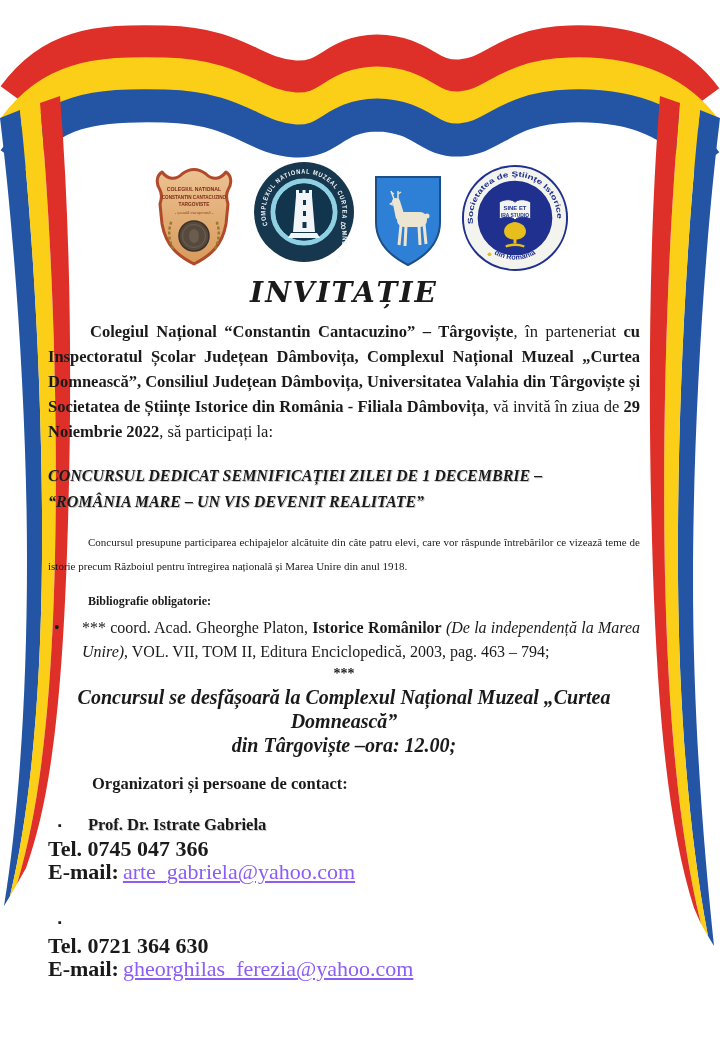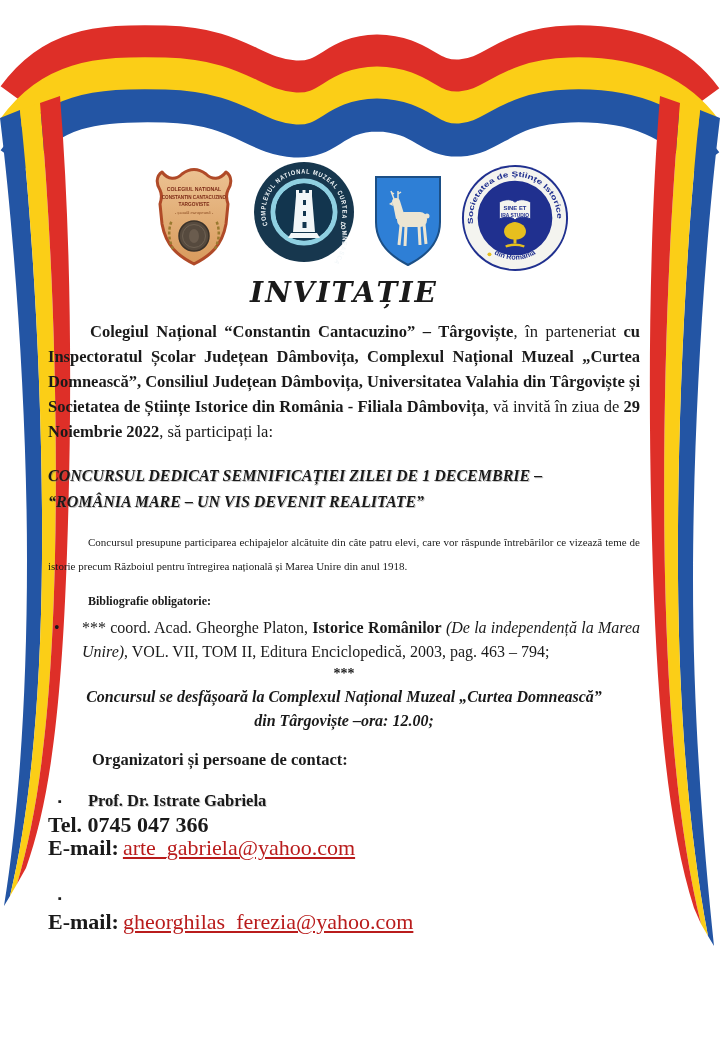--- a/index.html
+++ b/index.html
@@ -16,29 +16,29 @@
   .i{font-style:italic;}
   .b{font-weight:700;}
   .comp{margin-top:19px;text-align:left;font-weight:700;font-style:italic;font-size:16px;
         line-height:26px;text-shadow:1px 1px 0 rgba(110,110,110,0.40);}
   .desc{margin:15px 0 0 0;font-size:11px;line-height:24px;text-align:justify;text-indent:40px;}
   .bib-head{margin:11px 0 0 0;padding-left:40px;font-weight:700;font-size:12px;line-height:24px;}
   .bib-item{margin-top:3px;display:flex;font-size:16px;line-height:24px;}
   .bib-bullet{width:34px;padding-left:6px;box-sizing:border-box;}
   .bib-text{flex:1;text-align:justify;}
   .stars{text-align:center;font-size:14px;line-height:18px;margin-top:1px;font-weight:700;}
-  .venue{text-align:center;font-weight:700;font-style:italic;font-size:16px;line-height:24px;margin-top:2px;}
+  .venue{text-align:center;font-weight:700;font-style:italic;font-size:20px;line-height:24px;margin-top:2px;}
   .org-head{margin:15px 0 0 0;padding-left:44px;font-weight:700;font-size:16.5px;line-height:24px;}
   .contact{margin-top:17px;}
   .contact + .contact{margin-top:27px;}
   .contact-name{display:flex;font-weight:700;font-size:16.5px;line-height:24px;
                 text-shadow:1px 1px 0 rgba(110,110,110,0.35);}
   .contact-bullet{width:40px;padding-left:10px;box-sizing:border-box;font-size:11px;text-shadow:none;}
   .contact-line{font-weight:700;font-size:22px;line-height:23px;}
-  .email-link{color:#b91c1c;text-decoration:underline;font-weight:400;margin-left:4px;text-align:right;}
+  .email-link{color:#8b5cf6;text-decoration:underline;font-weight:400;margin-left:4px;text-align:right;}
   .logo{flex:0 0 auto;}
   svg text{font-family:"Liberation Sans",sans-serif;}
 </style>
 </head>
 <body>
 
 <div class="page">
 
   <svg class="ribbon" width="720" height="1040" viewBox="0 0 720 1040" aria-hidden="true">
 
@@ -187,19 +187,20 @@
       <div class="contact-line">Tel. 0745 047 366</div>
       <div class="contact-line">
         <span class="b">E-mail:</span><a class="email-link" href="#">arte_gabriela@yahoo.com</a>
       </div>
     </div>
 
     <div class="contact">
       <div class="contact-name">
         <span class="contact-bullet">▪</span>
       </div>
+      <div class="contact-line">Tel. 0721 364 630</div>
       <div class="contact-line">
         <span class="b">E-mail:</span><a class="email-link" href="#">gheorghilas_ferezia@yahoo.com</a>
       </div>
     </div>
 
   </div>
 </div>
 
 </body></html>

